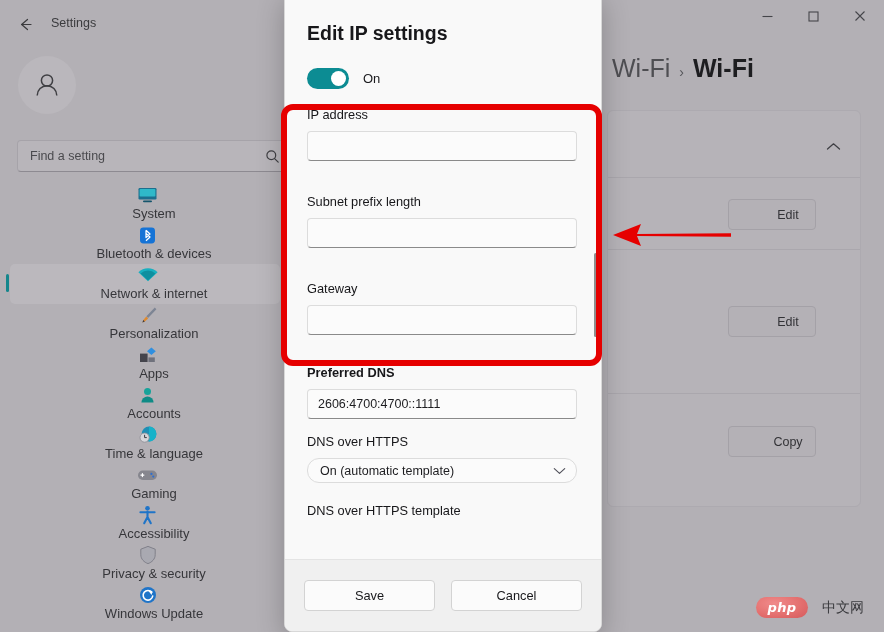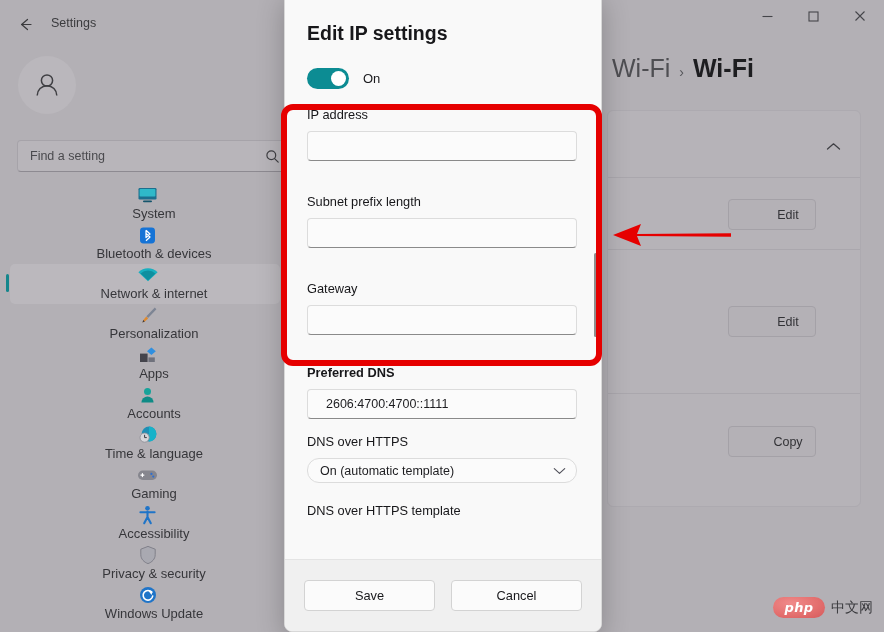--- a/index.html
+++ b/index.html
@@ -136,22 +136,22 @@
     background: #b4b1b6;
     display: flex; align-items: center; justify-content: center;
     font-size: 12.5px; color: #323236; padding-left: 32px;
   }
   .btn-edit-1 { right: 44px; top: 21px; }
   .btn-edit-2 { right: 44px; top: 56px; }
   .btn-copy   { right: 44px; top: 32px; }
 
   
   .watermark {
-    position: absolute; right: 11px; bottom: 14px;
-    display: flex; align-items: center; gap: 6px;
+    position: absolute; right: 20px; bottom: 14px;
+    display: flex; align-items: center; gap: 14px;
   }
   .wm-php {
     width: 52px; height: 21px; border-radius: 11px;
     background: radial-gradient(ellipse at 35% 30%, #f08a8a 0%, #e4706f 55%, #d55a5c 100%);
     display: flex; align-items: center; justify-content: center;
     font-family: "DejaVu Sans", sans-serif;
     font-style: italic; font-weight: 700; font-size: 13px;
     color: #ffffff;
     letter-spacing: 0.4px;
   }
@@ -202,21 +202,21 @@
   .field { position: absolute; left: 22px; width: 270px; }
   .field-label { font-size: 12.8px; color: #17171a; margin-bottom: 9px; }
   .field-label.bold { font-weight: 700; }
   .field-input {
     height: 30px;
     background: #fbfbfb;
     border: 1px solid #dcdcdc;
     border-bottom: 1px solid #8a8a8a;
     border-radius: 4px;
     display: flex; align-items: center;
-    padding: 0 18px;
+    padding: 0 10px;
     font-size: 12.5px; color: #1d1d20;
   }
   .combo {
     height: 25px;
     background: #fbfbfb;
     border: 1px solid #dcdcdc;
     border-radius: 12px;
     display: flex; align-items: center; justify-content: space-between;
     padding: 0 10px 0 12px;
     font-size: 12.5px; color: #1d1d20;

